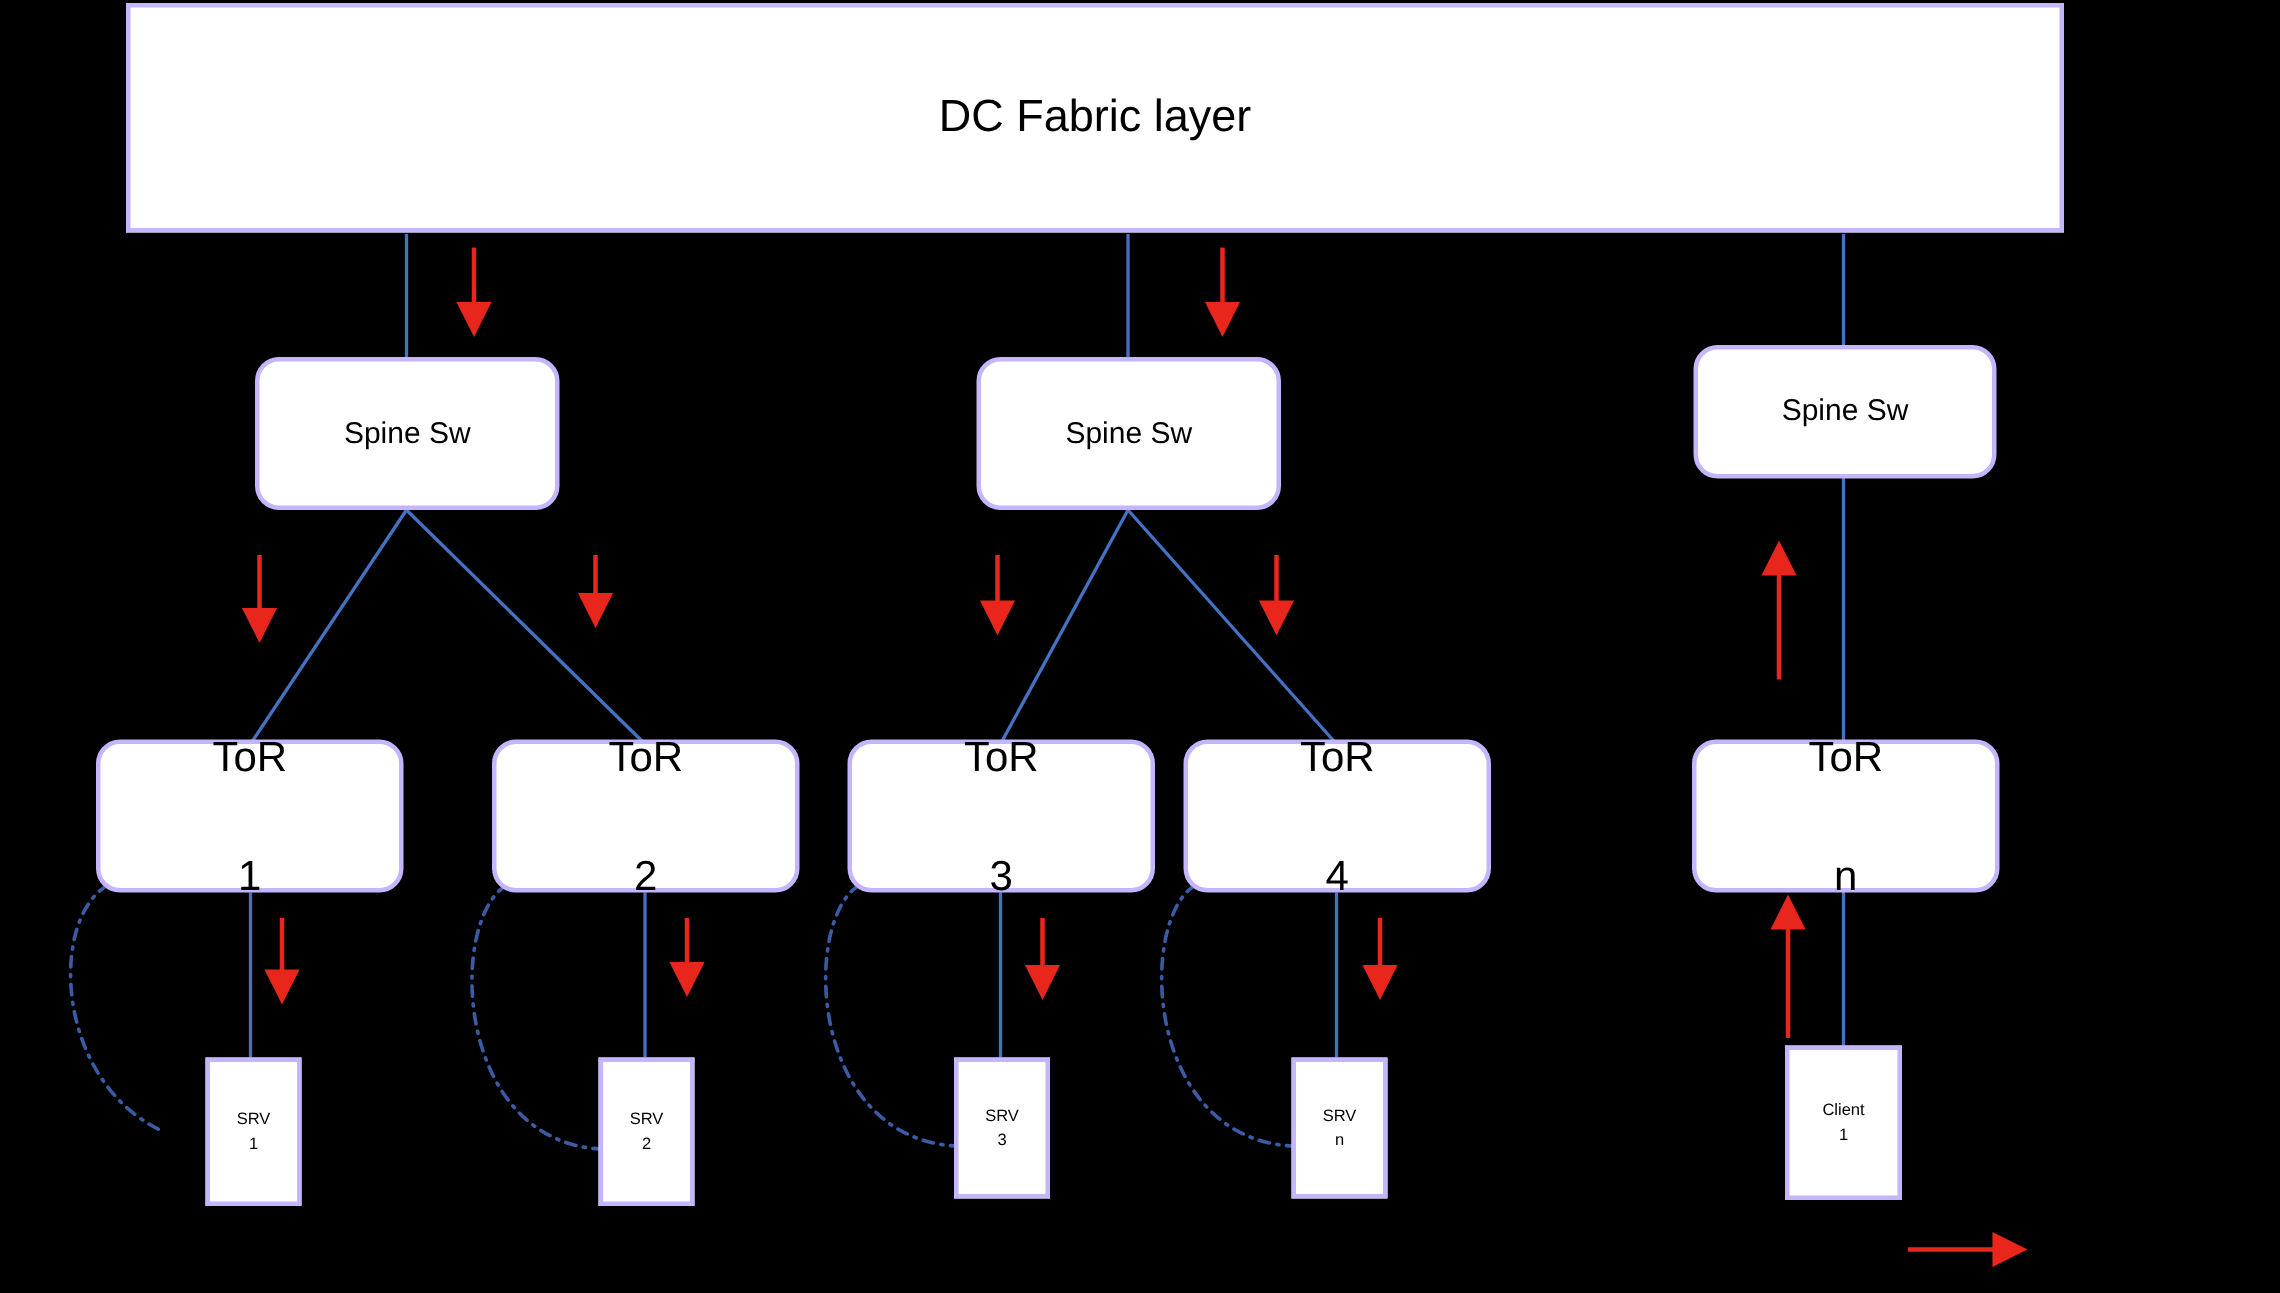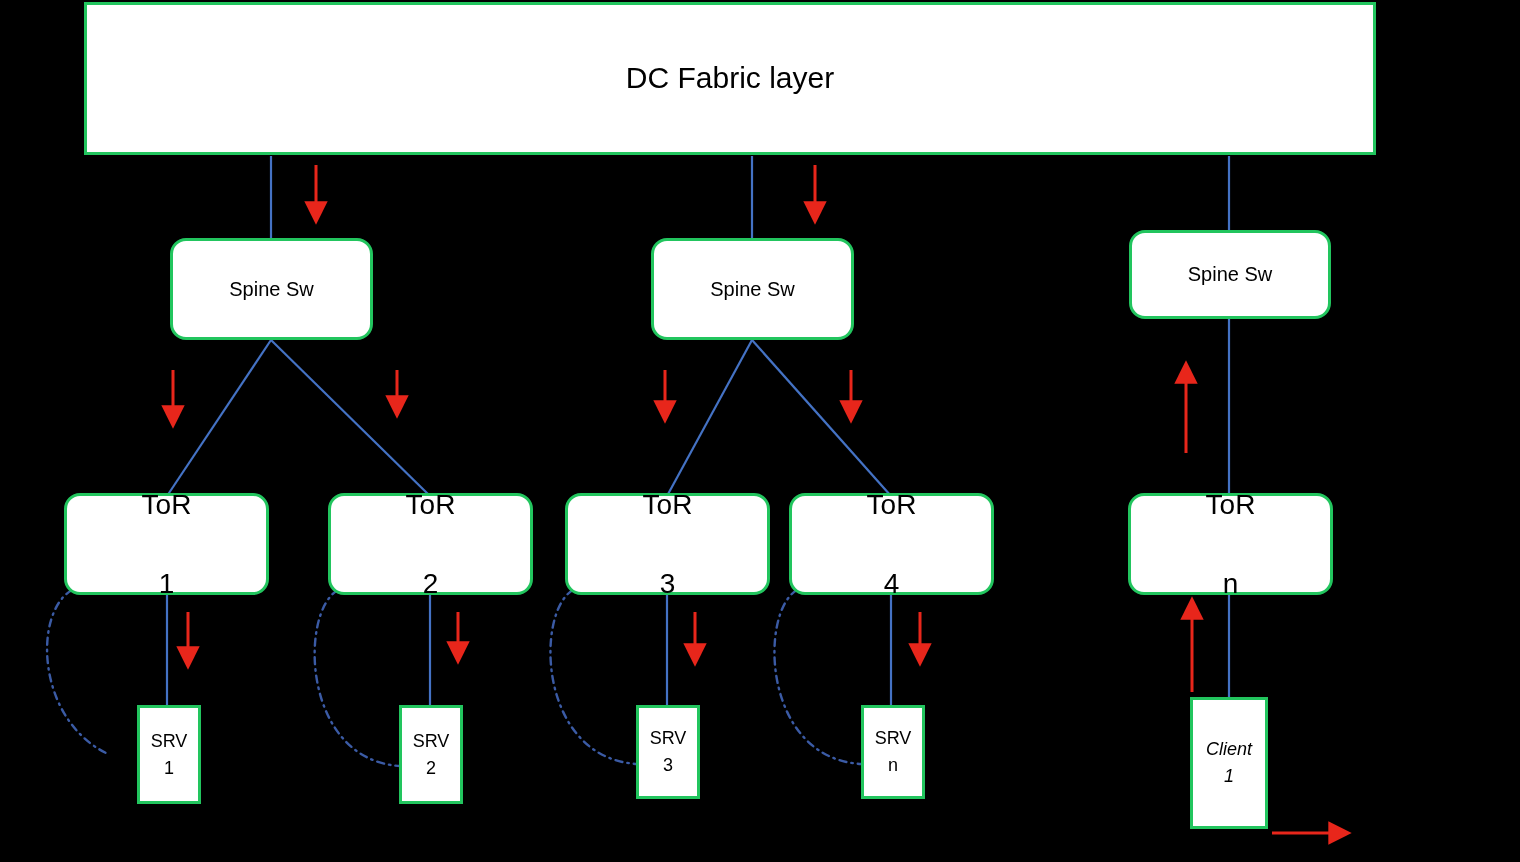--- a/index.html
+++ b/index.html
@@ -23,21 +23,21 @@
     position: absolute;
     left: 0;
     top: 0;
     width: 1520px;
     height: 862px;
     pointer-events: none;
   }
   .node {
     position: absolute;
     background: #FFFFFF;
-    border: 3px solid #22c55e;
+    border: 3px solid #c4b5fd;
     box-sizing: border-box;
     display: flex;
     flex-direction: column;
     align-items: center;
     justify-content: center;
     color: #000000;
     text-align: center;
     line-height: 1.14;
   }
   .node.fabric {
@@ -49,21 +49,21 @@
     font-size: 20px;
   }
   .node.tor {
     border-radius: 16px;
     font-size: 28px;
     gap: 47px;
   }
   .node.srv {
     border-radius: 0;
     border-width: 3px;
-    font-size: 18px;
+    font-size: 11px;
     line-height: 1.5;
     text-align: right;
   }
   .node .l1, .node .l2 {
     display: block;
   }
 </style>
 </head>
 <body>
 
@@ -174,18 +174,18 @@
   <div class="node srv" style="left:636px; top:705px; width:64px; height:94px;">
     <span class="l1">SRV</span>
     <span class="l2">3</span>
   </div>
 
   <div class="node srv" style="left:861px; top:705px; width:64px; height:94px;">
     <span class="l1">SRV</span>
     <span class="l2">n</span>
   </div>
 
-  <div class="node srv" style="left:1190px; top:697px; width:78px; height:132px;font-style:italic;">
+  <div class="node srv" style="left:1190px; top:697px; width:78px; height:103px;">
     <span class="l1">Client</span>
     <span class="l2">1</span>
   </div>
 
 </div>
 
 </body></html>

